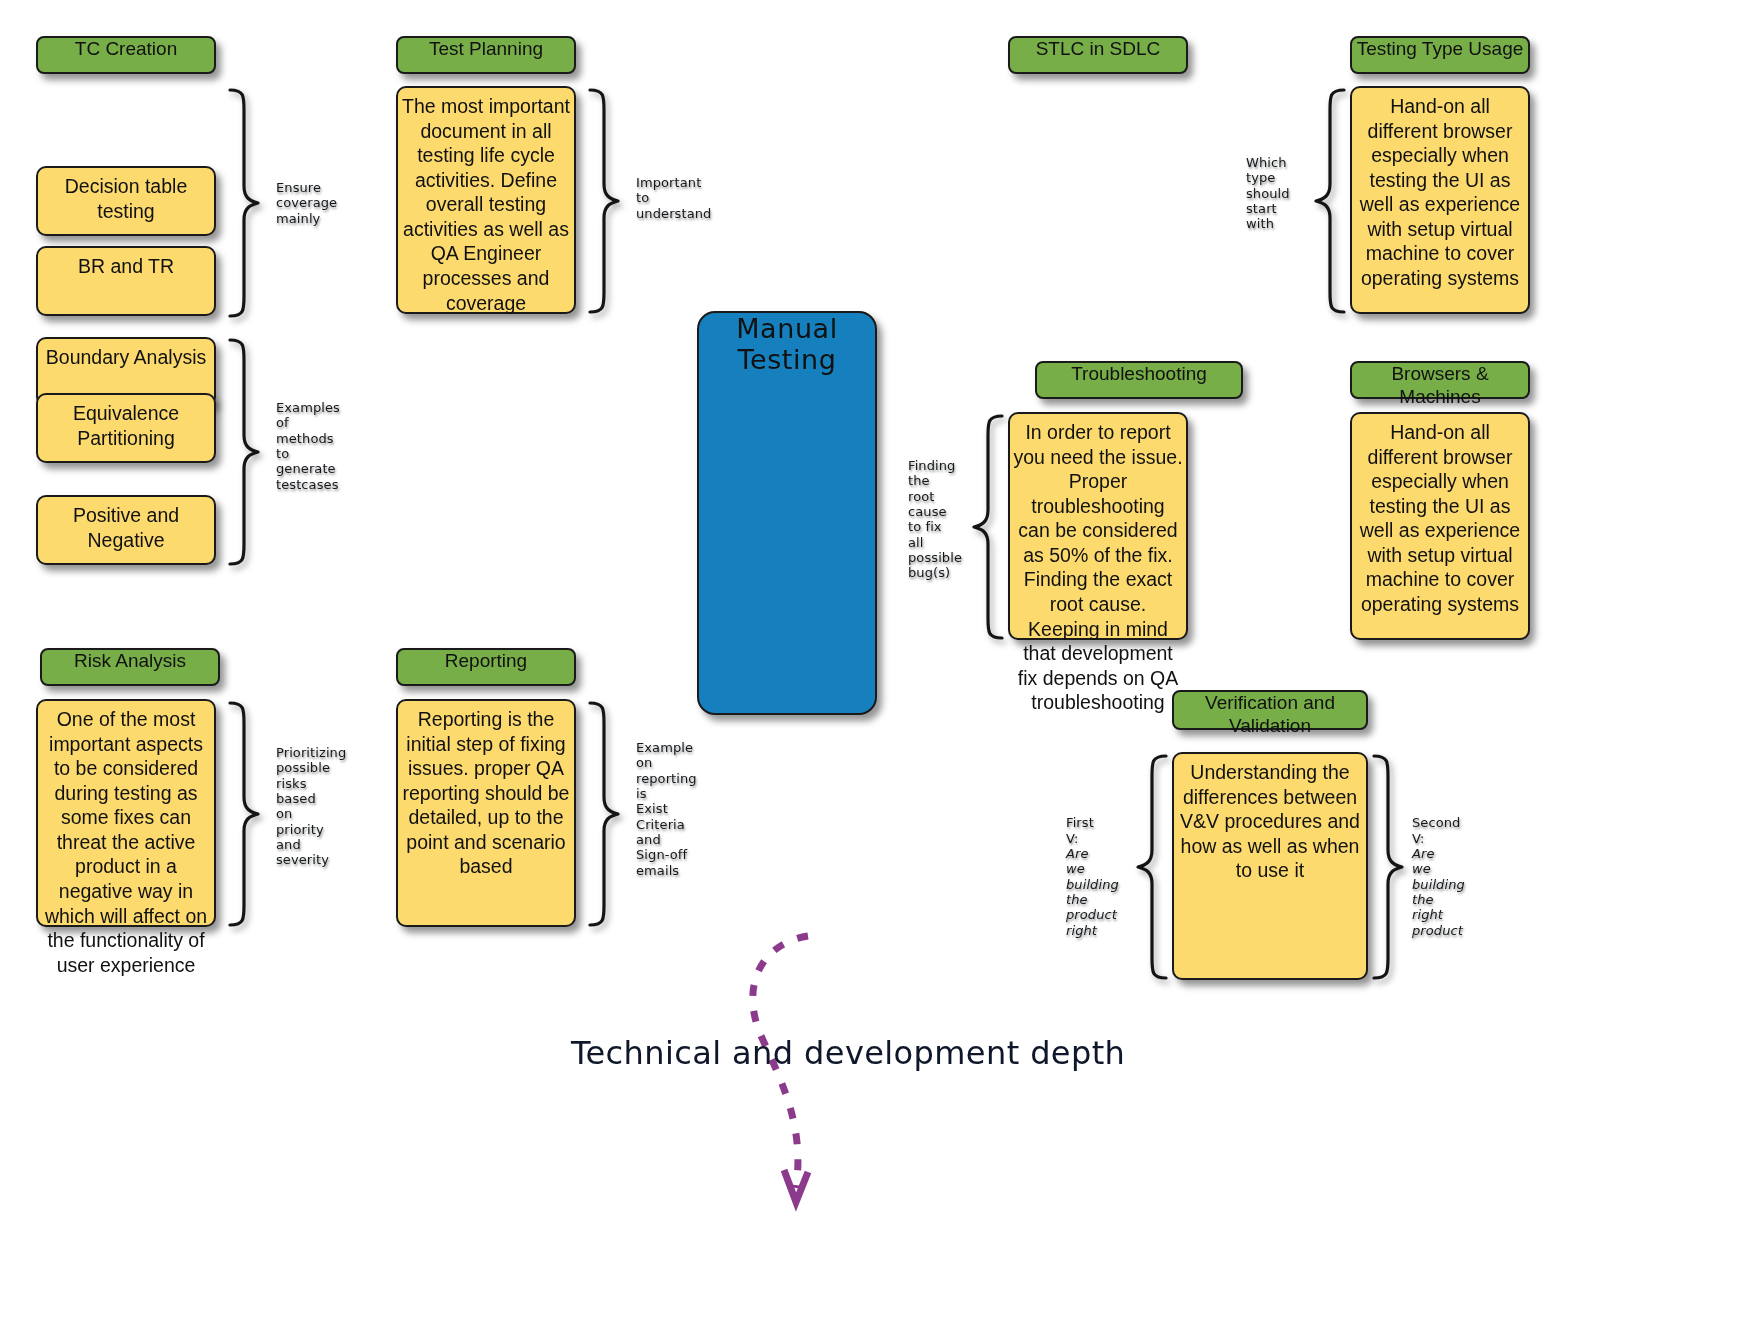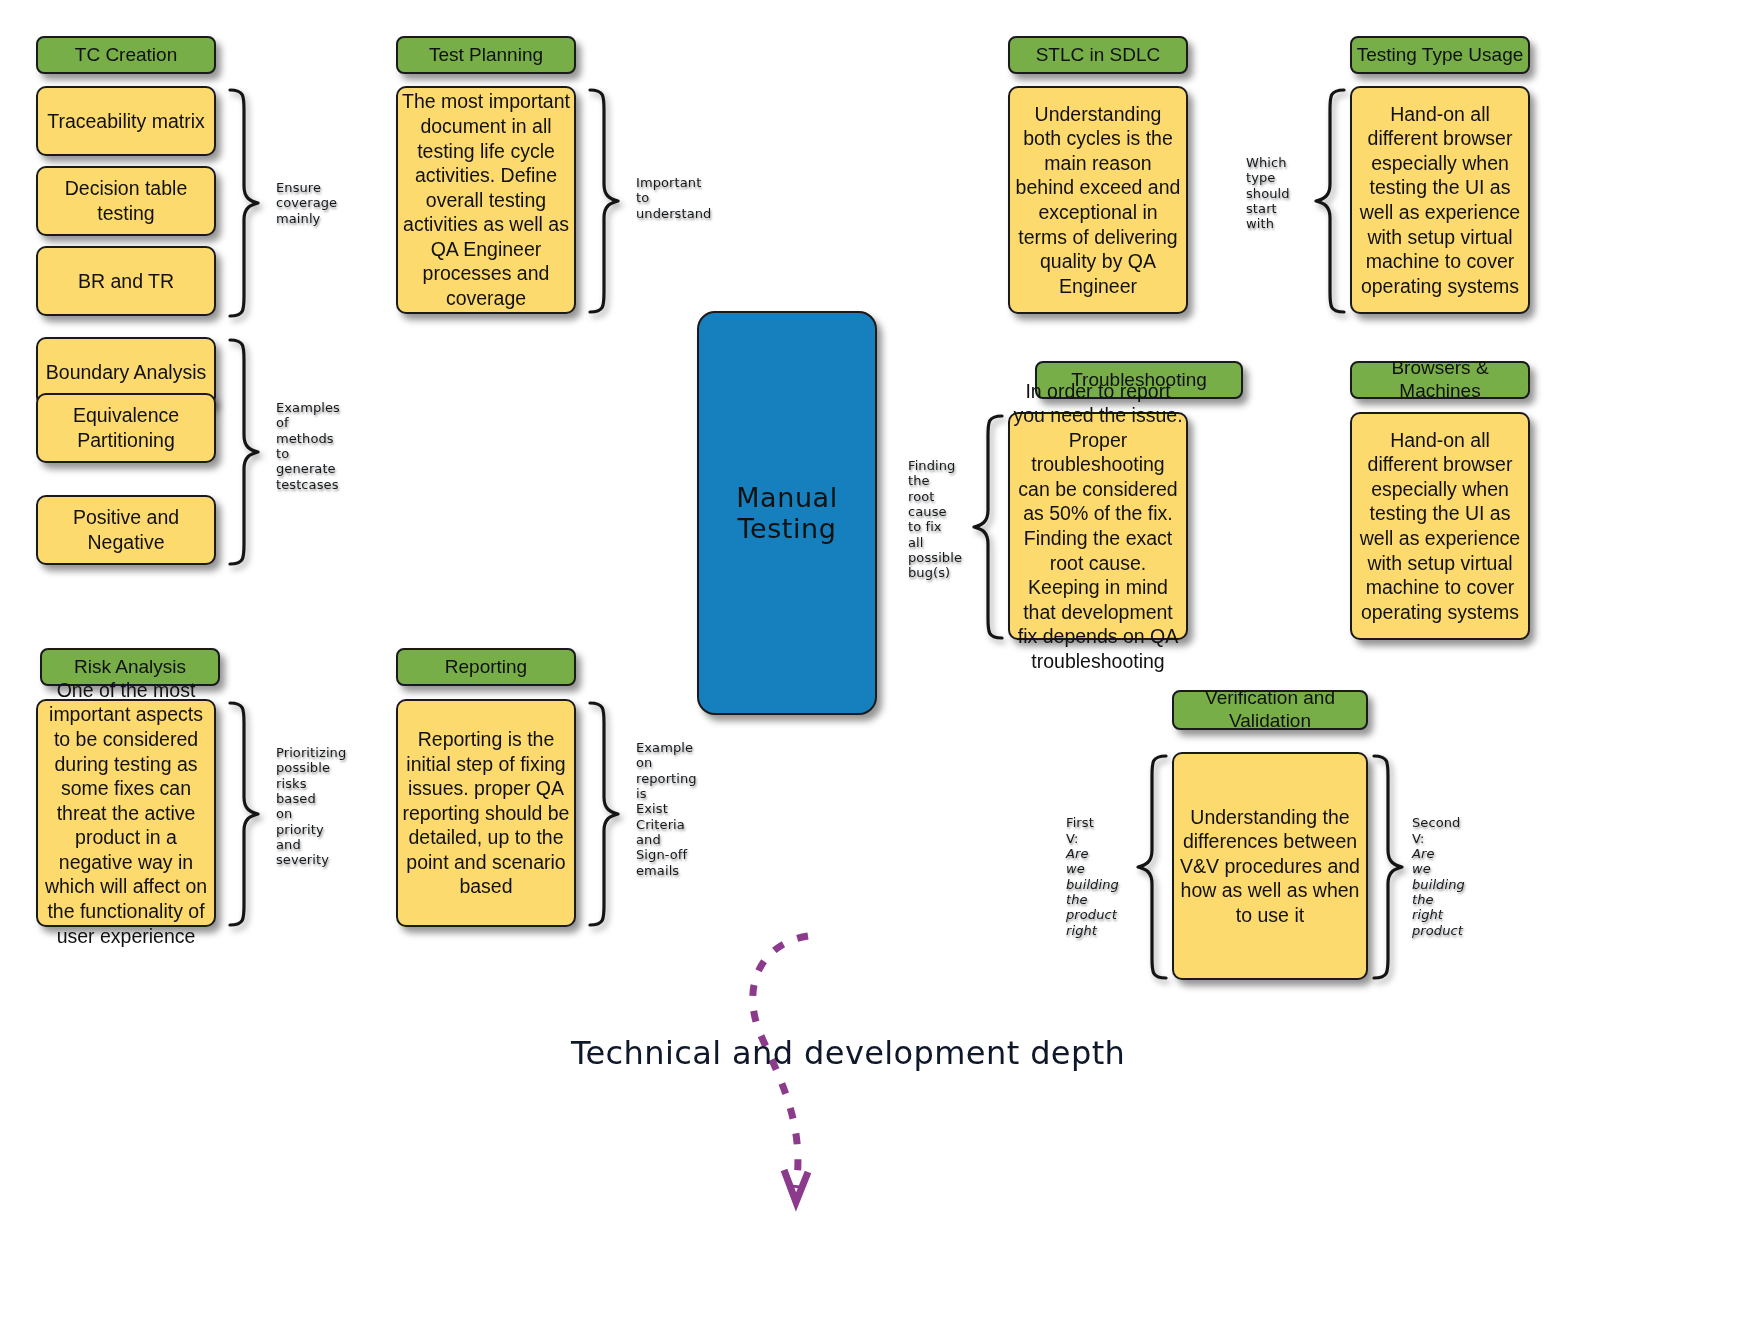--- a/index.html
+++ b/index.html
@@ -22,21 +22,21 @@
     height: 1320px;
   }
 
   
   .node {
     position: absolute;
     box-sizing: border-box;
     border: 2.5px solid #1a1a1a;
     border-radius: 9px;
     display: flex;
-    align-items: center;
+    align-items: flex-start;
     justify-content: center;
     text-align: center;
     color: #111111;
     box-shadow: 5px 6px 7px rgba(0,0,0,0.42);
     -webkit-font-smoothing: antialiased;
   }
   .node.header {
     background: #77ae48;
     font-size: 19px;
     line-height: 1.2;
@@ -122,23 +122,20 @@
 </style>
 </head>
 <body>
 
 <div id="canvas">
 
   <div class="node header" style="left:36px; top:36px; width:180px; height:38px;">
     <span>TC Creation</span>
   </div>
 
-  <div class="node leaf" style="left:36px; top:86px; width:180px; height:70px;">
-    <span class="txt">Traceability matrix</span>
-  </div>
   <div class="node leaf" style="left:36px; top:166px; width:180px; height:70px;">
     <span class="txt">Decision table testing</span>
   </div>
   <div class="node leaf" style="left:36px; top:246px; width:180px; height:70px;">
     <span class="txt">BR and TR</span>
   </div>
 
   <svg class="brace" style="left:224px; top:88px; width:46px; height:230px;" viewBox="0 0 46 230">
     <path d="M6 2 C 20 2, 20 8, 20 22 L20 98 C20 110, 26 113, 34 115 C26 117, 20 120, 20 132 L20 208 C20 222, 20 228, 6 228"></path>
   </svg>
@@ -217,23 +214,20 @@
 Sign-off
 emails</div>
 
   <div class="node center" style="left:697px; top:311px; width:180px; height:404px;">
     <span>Manual Testing</span>
   </div>
 
   <div class="node header" style="left:1008px; top:36px; width:180px; height:38px;">
     <span>STLC in SDLC</span>
   </div>
-  <div class="node leaf" style="left:1008px; top:86px; width:180px; height:228px;">
-    <span class="txt">Understanding both cycles is the main reason behind exceed and exceptional in terms of delivering quality by QA Engineer</span>
-  </div>
 
   <div class="node header" style="left:1350px; top:36px; width:180px; height:38px;">
     <span>Testing Type Usage</span>
   </div>
   <div class="node leaf" style="left:1350px; top:86px; width:180px; height:228px;">
     <span class="txt">Hand-on all different browser especially when testing the UI as well as experience with setup virtual machine to cover operating systems</span>
   </div>
   <svg class="brace" style="left:1304px; top:88px; width:46px; height:226px;" viewBox="0 0 46 226">
     <path d="M40 2 C 26 2, 26 8, 26 22 L26 96 C26 108, 20 111, 12 113 C20 115, 26 118, 26 130 L26 204 C26 218, 26 224, 40 224"></path>
   </svg>

